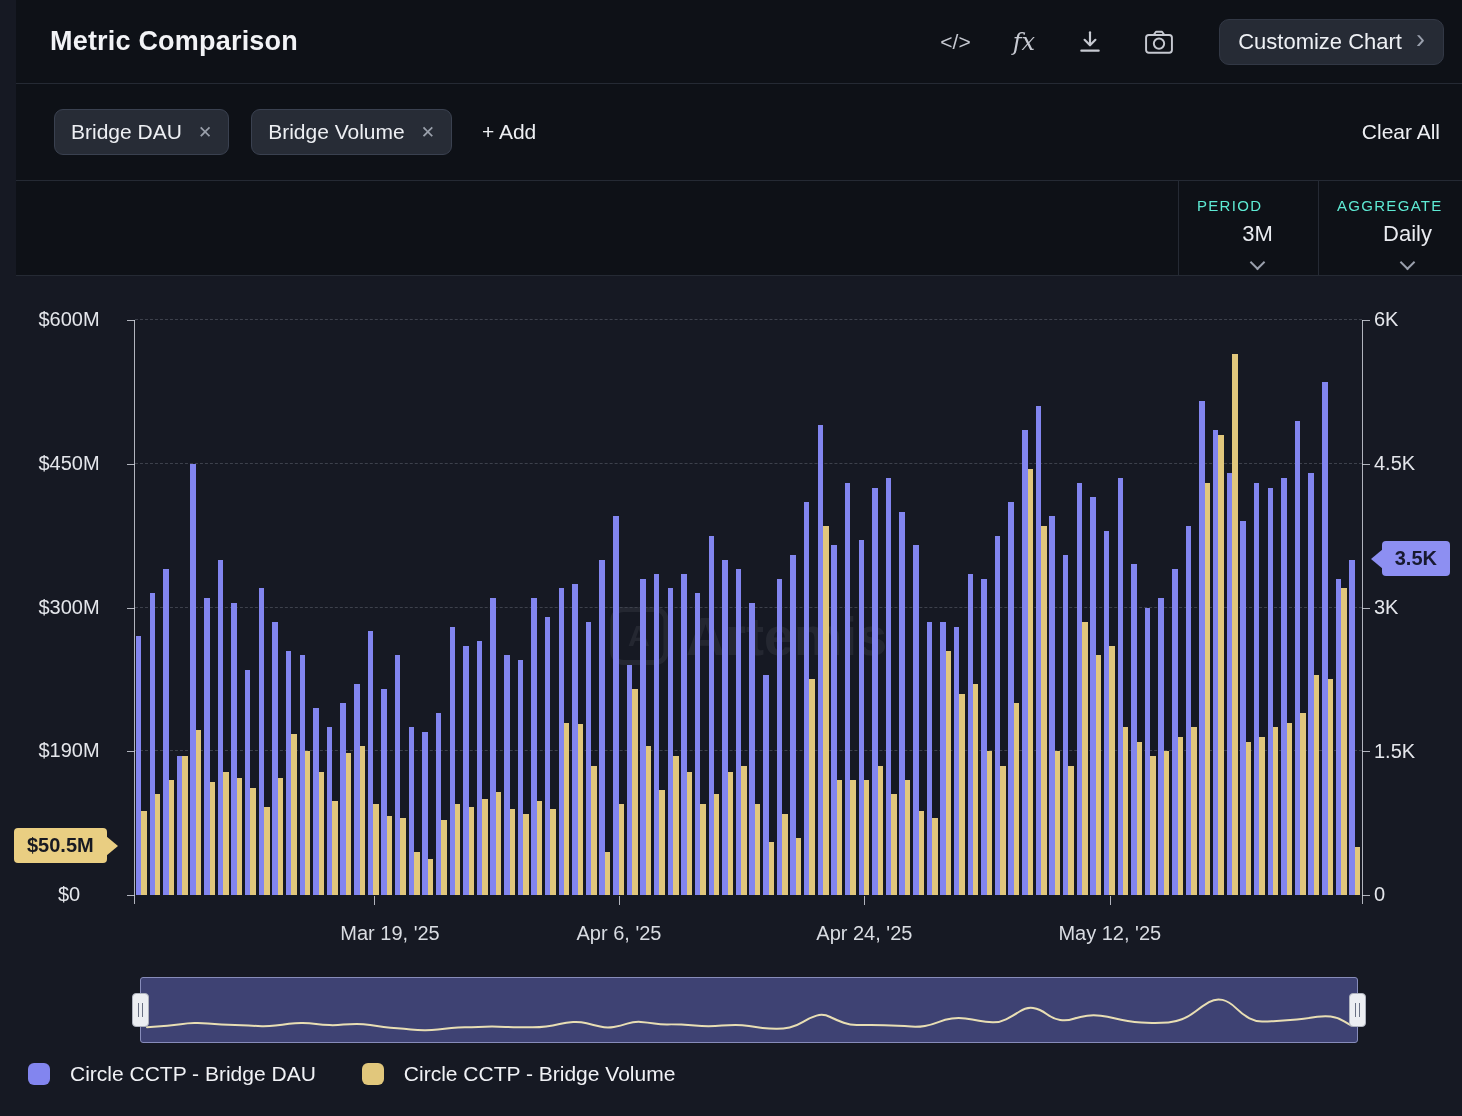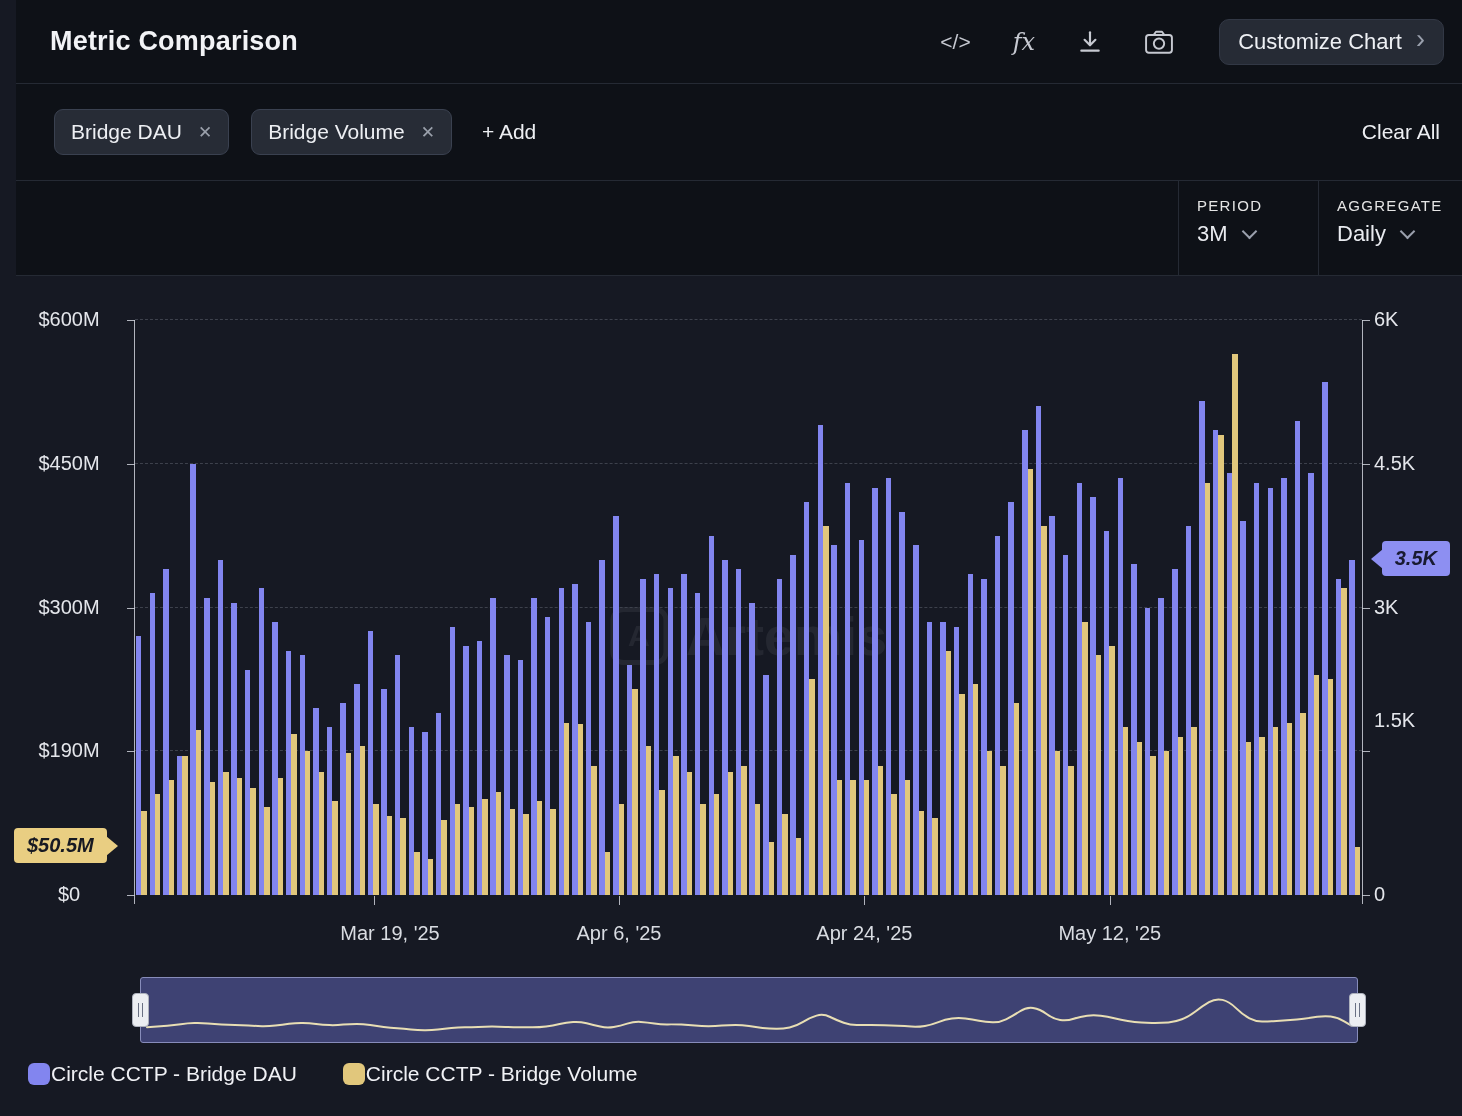--- a/index.html
+++ b/index.html
@@ -15,52 +15,52 @@
   .btn{background:#262b35;border:1px solid #323845;border-radius:10px;height:46px;display:flex;align-items:center;padding:0 18px;font-size:22px;color:#eef0f4;gap:14px;cursor:pointer;box-sizing:border-box;}
   .btn .chev-r{color:#9aa0ad;font-size:27px;line-height:1;margin-top:-4px;}
   .chips{height:97px;display:flex;align-items:center;padding:0 38px;border-bottom:1px solid #252a34;gap:22px;box-sizing:border-box;}
   .chip{background:#272c36;border:1px solid #3a4150;border-radius:9px;height:46px;display:flex;align-items:center;gap:16px;padding:0 16px;font-size:21px;color:#edeff3;cursor:pointer;box-sizing:border-box;}
   .chip .x{color:#9aa0ab;font-size:17px;cursor:pointer;}
   .add{font-size:21px;color:#edeff3;margin-left:8px;cursor:pointer;}
   .clear{margin-left:auto;font-size:21px;color:#edeff3;cursor:pointer;}
   .controls{height:95px;display:flex;justify-content:flex-end;border-bottom:1px solid #252a34;box-sizing:border-box;}
   .ctrl{border-left:1px solid #252a34;padding:16px 0 0 18px;width:140px;cursor:pointer;box-sizing:border-box;}
   .ctrl:last-child{width:160px;}
-  .ctrl .lab{font-size:15px;color:#e5e5e5;letter-spacing:1.3px;}
-  .ctrl .val{margin-top:7px;font-size:22px;color:#e9ebf0;display:flex;align-items:center;gap:16px;}
+  .ctrl .lab{font-size:15px;color:#5eead4;letter-spacing:1.3px;}
+  .ctrl .val{margin-top:7px;font-size:22px;color:#e9ebf0;display:flex;align-items:center;gap:16px;flex-direction:column;}
   .chev-d{width:9px;height:9px;border-right:2px solid #9aa0ad;border-bottom:2px solid #9aa0ad;transform:rotate(45deg);margin-top:-6px;flex:0 0 auto;}
   
   #plot{position:absolute;left:135px;top:320px;width:1227px;height:575px;}
   .gridline{position:absolute;left:0;right:0;border-top:1px dashed #3d414c;z-index:1;}
   .bar{position:absolute;bottom:0;z-index:2;}
   .axisline{position:absolute;width:1px;background:rgba(205,208,216,.85);top:320px;height:584px;z-index:2;}
   .ytick{position:absolute;height:1px;width:8px;background:rgba(205,208,216,.85);}
   .ylab{position:absolute;font-size:20px;color:#e4e6eb;}
   .ylab.left{left:16px;width:106px;text-align:center;}
   .ylab.right{left:1374px;}
   .xtick{position:absolute;width:1px;height:9px;top:896px;background:rgba(205,208,216,.85);}
   .xlab{position:absolute;top:922px;width:170px;text-align:center;font-size:20px;color:#d9dce2;}
-  .callout{position:absolute;font-size:20px;font-weight:700;padding:6px 13px;border-radius:4px;z-index:4;font-style:italic;}
+  .callout{position:absolute;font-size:20px;font-weight:700;padding:6px 13px;border-radius:4px;z-index:4;}
   .callout .arrow{position:absolute;width:0;height:0;top:50%;transform:translateY(-50%);}
   #co-left{left:14px;top:828px;background:#e9ce82;color:#171922;}
   #co-left .arrow{right:-11px;border-top:10px solid transparent;border-bottom:10px solid transparent;border-left:12px solid #e9ce82;}
   #co-right{right:12px;top:541px;background:#8d8ff2;color:#181a30;}
   #co-right .arrow{left:-11px;border-top:10px solid transparent;border-bottom:10px solid transparent;border-right:12px solid #8d8ff2;}
   .watermark{position:absolute;left:50%;top:55%;transform:translate(-50%,-50%);display:flex;align-items:center;gap:18px;opacity:.07;pointer-events:none;z-index:1;}
   .wm-logo{width:48px;height:48px;border:5px solid #dfe2ea;border-radius:13px;display:flex;align-items:center;justify-content:center;font-size:30px;font-weight:700;color:#dfe2ea;}
   .wm-text{font-size:54px;font-weight:600;color:#dfe2ea;}
   
   #navigator{position:absolute;left:140px;top:977px;width:1218px;height:66px;background:#3e4273;border:1px solid #878cba;border-radius:3px;box-sizing:border-box;cursor:grab;}
   .handle{position:absolute;top:50%;transform:translateY(-50%);width:15px;height:32px;background:#eceef2;border:1px solid #aeb2bd;border-radius:4px;display:flex;align-items:center;justify-content:center;gap:3px;cursor:ew-resize;z-index:6;}
   .handle i{display:block;width:1px;height:14px;background:#697083;}
   #handle-left{left:-9px;}
   #handle-right{right:-9px;}
   
   #legend{position:absolute;left:28px;top:1062px;display:flex;gap:46px;align-items:center;}
-  .leg-item{display:flex;align-items:center;gap:1px;cursor:pointer;}
+  .leg-item{display:flex;align-items:center;gap:20px;cursor:pointer;}
   .swatch{width:22px;height:22px;border-radius:6px;}
   .leg-label{font-size:21px;color:#f0f1f5;}
 </style>
 </head>
 <body>
 
 <div id="app">
 
   <div class="toprows">
     <div class="header">
@@ -344,21 +344,21 @@
     <div class="leg-item">
       <span class="swatch" id="sw-vol" style="background: rgb(225, 199, 124);"></span>
       <span class="leg-label">Circle CCTP - Bridge Volume</span>
     </div>
   </div>
 <div class="ylab left" style="top: 883px;">$0</div>
     <div class="ylab right" style="top: 883px;">0</div>
     <div class="ytick" style="left: 127px; top: 895px;"></div>
     <div class="ytick" style="left: 1362px; top: 895px;"></div>
     <div class="ylab left" style="top: 739.25px;">$190M</div>
-    <div class="ylab right" style="top: 709px;">1.5K</div>
+    <div class="ylab right" style="top: 740px;">1.5K</div>
     <div class="ytick" style="left: 127px; top: 751.25px;"></div>
     <div class="ytick" style="left: 1362px; top: 751.25px;"></div>
     <div class="ylab left" style="top: 595.5px;">$300M</div>
     <div class="ylab right" style="top: 595.5px;">3K</div>
     <div class="ytick" style="left: 127px; top: 607.5px;"></div>
     <div class="ytick" style="left: 1362px; top: 607.5px;"></div>
     <div class="ylab left" style="top: 451.75px;">$450M</div>
     <div class="ylab right" style="top: 451.75px;">4.5K</div>
     <div class="ytick" style="left: 127px; top: 463.75px;"></div>
     <div class="ytick" style="left: 1362px; top: 463.75px;"></div>

